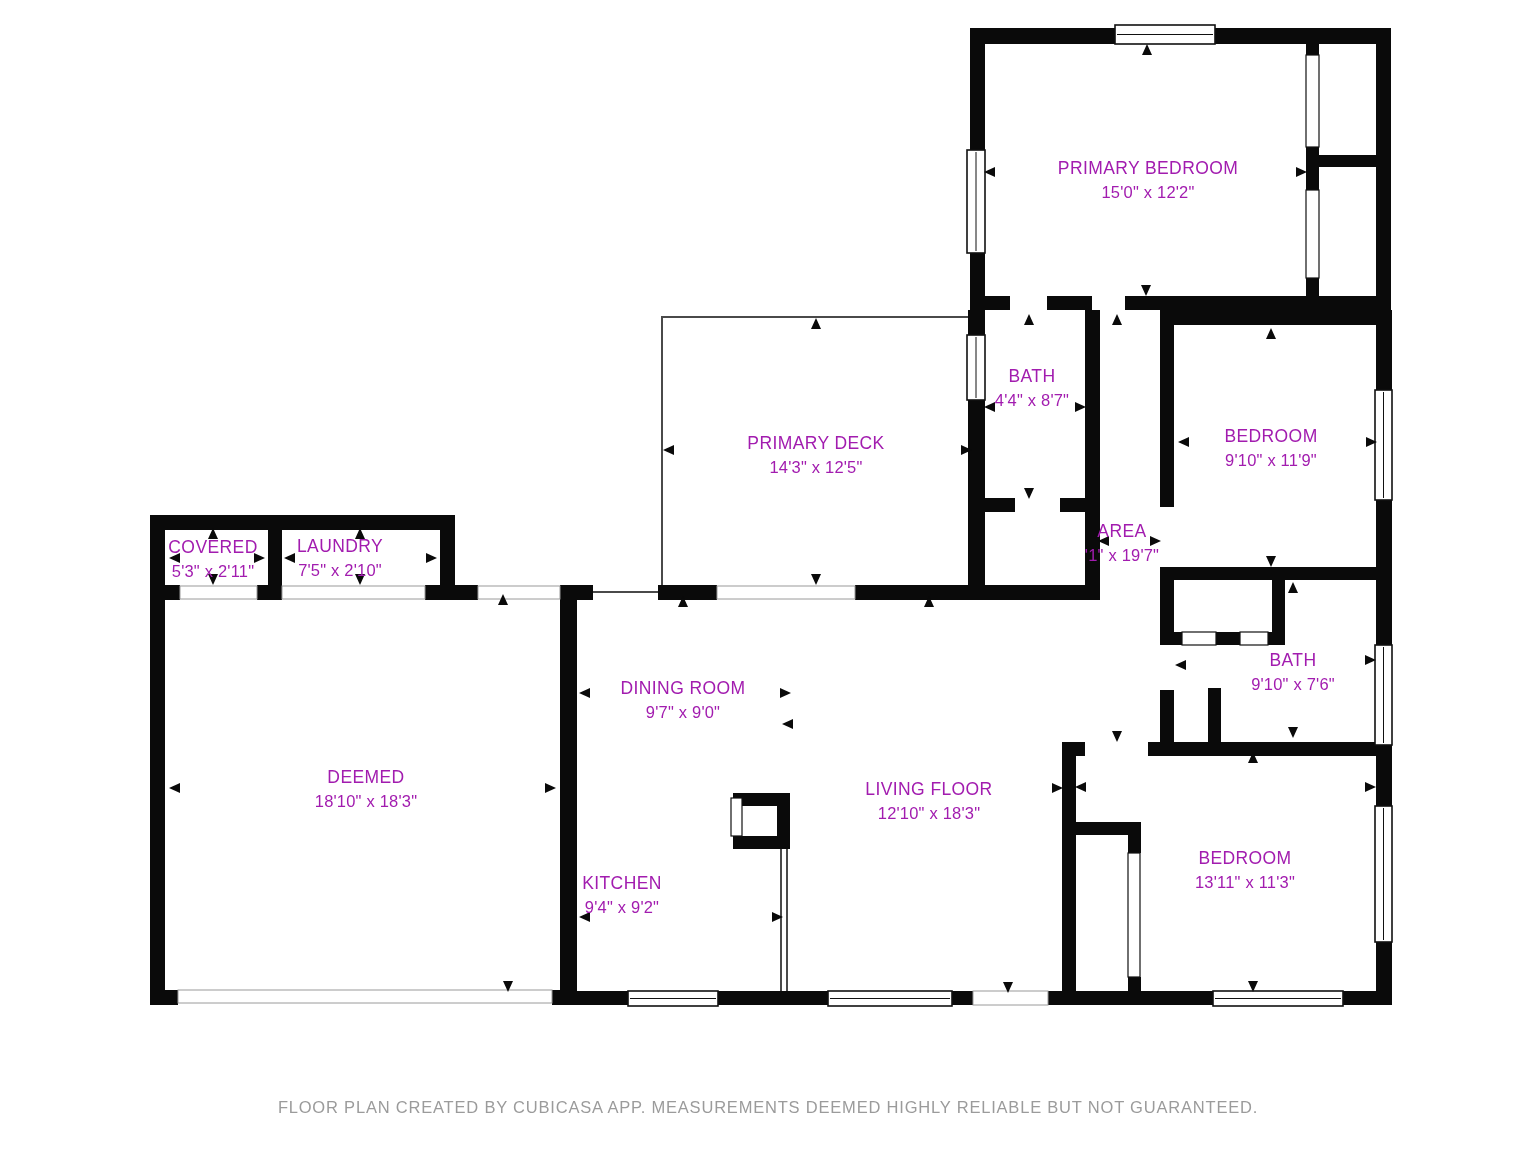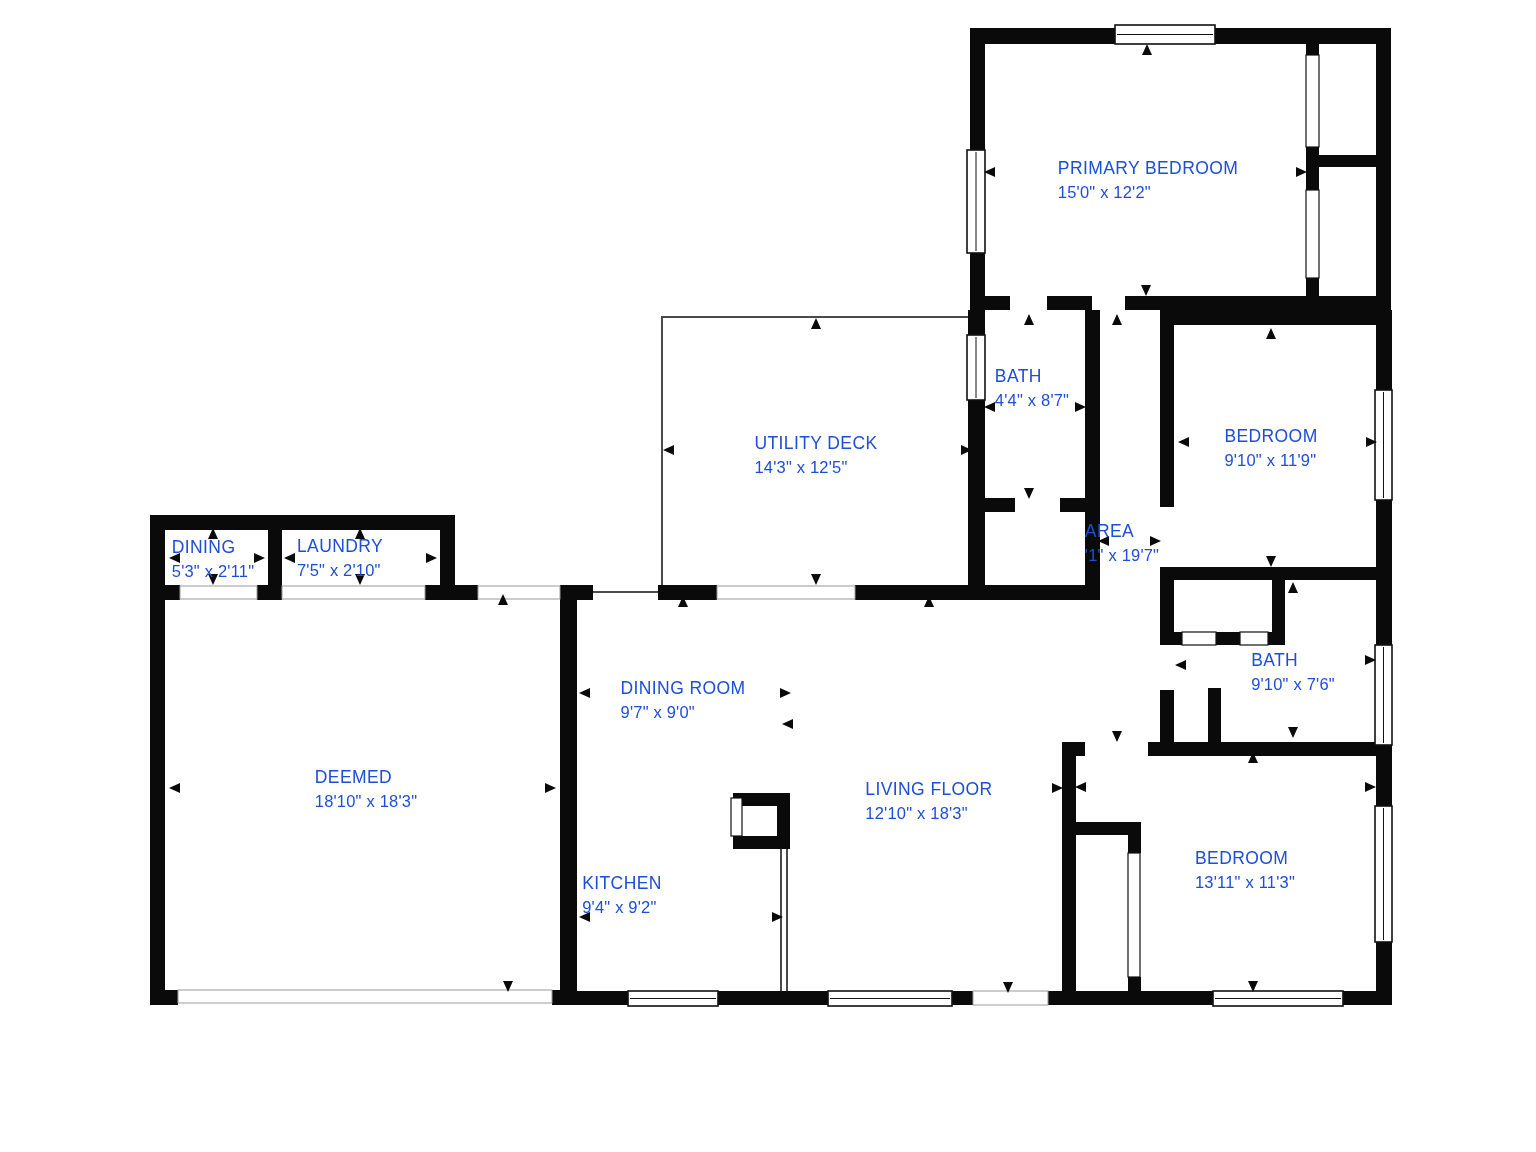--- a/index.html
+++ b/index.html
@@ -1,19 +1,19 @@
 <!DOCTYPE html>
 <html><head>
 <meta charset="utf-8">
 <style>
   html,body{margin:0;padding:0;background:#ffffff;}
   body{width:1536px;height:1152px;position:relative;font-family:"Liberation Sans",sans-serif;overflow:hidden;}
   #plan{position:absolute;left:0;top:0;width:1536px;height:1152px;}
   #plan svg{position:absolute;left:0;top:0;}
-  .room-label{position:absolute;transform:translate(-50%,-50%);text-align:left;color:#1d4ed8;white-space:nowrap;line-height:1.35;z-index:5;}
+  .room-label{position:absolute;transform:translate(-50%,-50%);text-align:center;color:#a21caf;white-space:nowrap;line-height:1.35;z-index:5;}
   .room-label .rname{font-size:17.5px;letter-spacing:.4px;}
   .room-label .rdims{font-size:16.5px;letter-spacing:.2px;}
   .footer-note{position:absolute;left:0;top:1098px;width:100%;text-align:center;color:#9b9b9b;font-size:16.5px;letter-spacing:.8px;}
 </style>
 </head>
 <body>
 
 <div id="plan">
   <svg id="plan-svg" width="1536" height="1152" viewBox="0 0 1536 1152" xmlns="http://www.w3.org/2000/svg">
       <polyline points="662,592 662,317 973,317" fill="none" stroke="#4a4a4a" stroke-width="2"></polyline>
@@ -168,25 +168,25 @@
   </div>
   <div class="room-label" style="left:1122px;top:543px;">
     <div class="rname">AREA</div>
     <div class="rdims">'1" x 19'7"</div>
   </div>
   <div class="room-label" style="left:1271px;top:448px;">
     <div class="rname">BEDROOM</div>
     <div class="rdims">9'10" x 11'9"</div>
   </div>
   <div class="room-label" style="left:816px;top:455px;">
-    <div class="rname">UTILITY DECK</div>
+    <div class="rname">PRIMARY DECK</div>
     <div class="rdims">14'3" x 12'5"</div>
   </div>
   <div class="room-label" style="left:213px;top:559px;">
-    <div class="rname">DINING</div>
+    <div class="rname">COVERED</div>
     <div class="rdims">5'3" x 2'11"</div>
   </div>
   <div class="room-label" style="left:340px;top:558px;">
     <div class="rname">LAUNDRY</div>
     <div class="rdims">7'5" x 2'10"</div>
   </div>
   <div class="room-label" style="left:366px;top:789px;">
     <div class="rname">DEEMED</div>
     <div class="rdims">18'10" x 18'3"</div>
   </div>
@@ -204,13 +204,14 @@
   </div>
   <div class="room-label" style="left:1293px;top:672px;">
     <div class="rname">BATH</div>
     <div class="rdims">9'10" x 7'6"</div>
   </div>
   <div class="room-label" style="left:1245px;top:870px;">
     <div class="rname">BEDROOM</div>
     <div class="rdims">13'11" x 11'3"</div>
   </div>
 
+  <div class="footer-note">FLOOR PLAN CREATED BY CUBICASA APP. MEASUREMENTS DEEMED HIGHLY RELIABLE BUT NOT GUARANTEED.</div>
 </div>
 
 </body></html>

